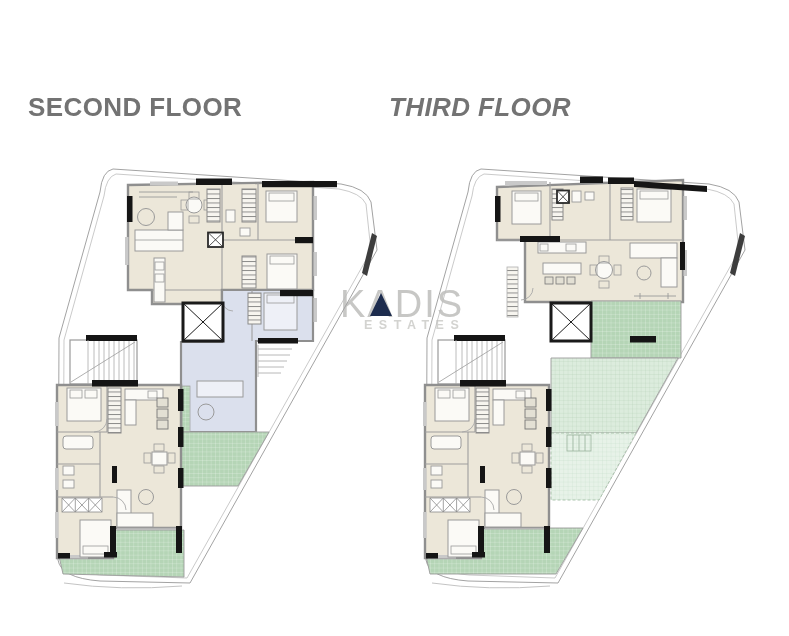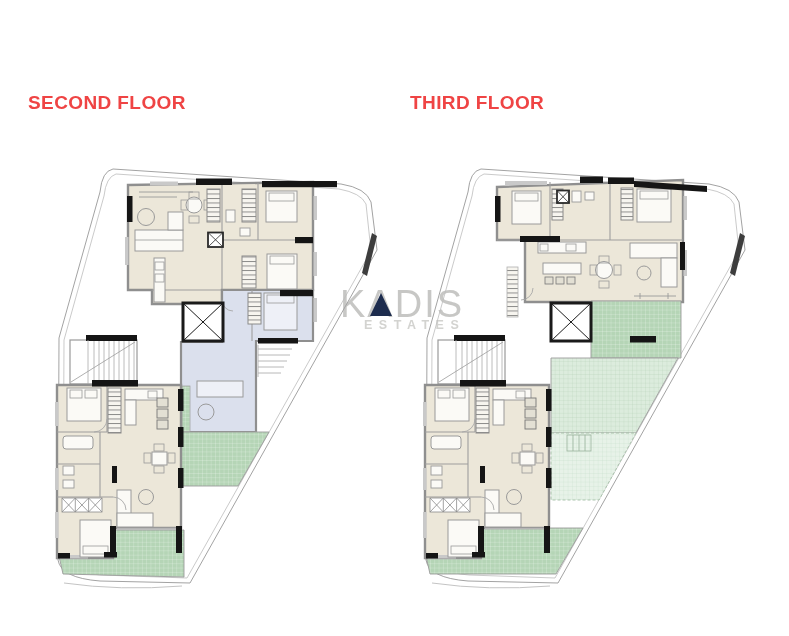--- a/index.html
+++ b/index.html
@@ -1,21 +1,21 @@
 <!DOCTYPE html>
 <html><head>
 <meta charset="utf-8">
 <style>
   html,body{margin:0;padding:0;}
   body{width:789px;height:636px;background:#ffffff;overflow:hidden;position:relative;
        font-family:"Liberation Sans",sans-serif;}
-  .floor-title{position:absolute;top:92px;font-size:19px;font-weight:bold;
-       letter-spacing:.4px;color:#ef4444;white-space:nowrap;z-index:3;}
+  .floor-title{position:absolute;top:92px;font-size:26px;font-weight:bold;
+       letter-spacing:.4px;color:#737373;white-space:nowrap;z-index:3;}
   .floor-title.second{left:28px;}
-  .floor-title.third{left:410px;}
+  .floor-title.third{left:389px;font-style:italic;}
   .watermark{position:absolute;z-index:1;}
   .wm-brand{left:340px;top:283px;font-size:38px;font-weight:400;letter-spacing:2px;
        color:#c7c7c5;}
   .wm-sub{left:364px;top:318px;font-size:12.5px;font-weight:700;letter-spacing:6.5px;
        color:#d3d3d0;}
   .wm-tri{left:370px;top:293px;width:0;height:0;
        border-left:11px solid transparent;border-right:11px solid transparent;
        border-bottom:23px solid #1d2c4e;}
   svg.plan-canvas{position:absolute;left:0;top:0;z-index:2;}
 </style>

